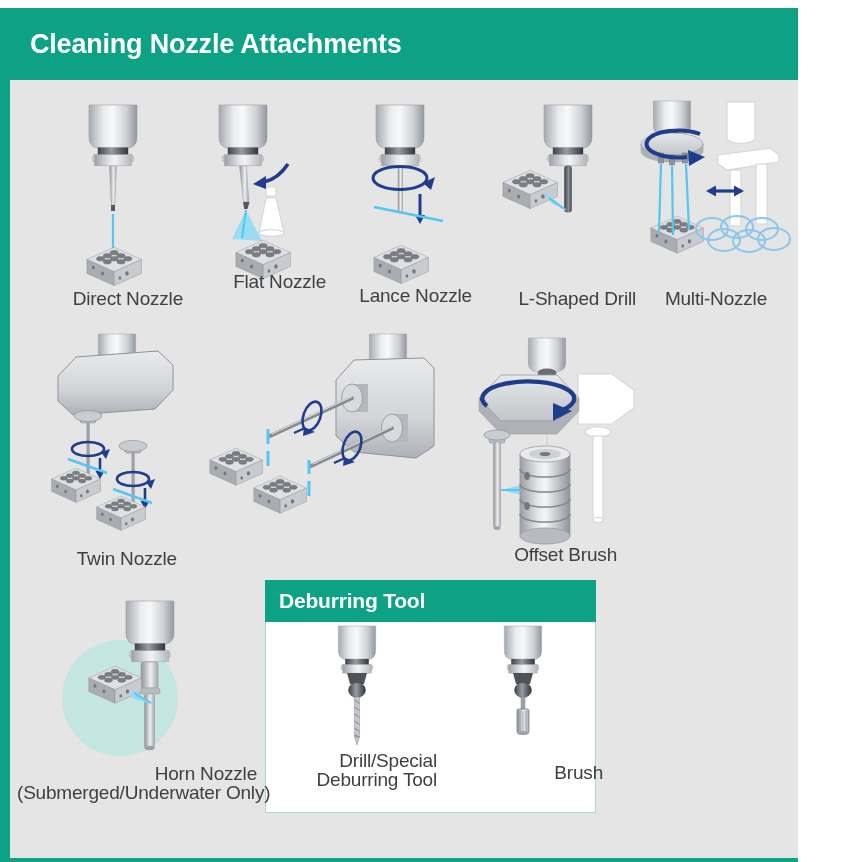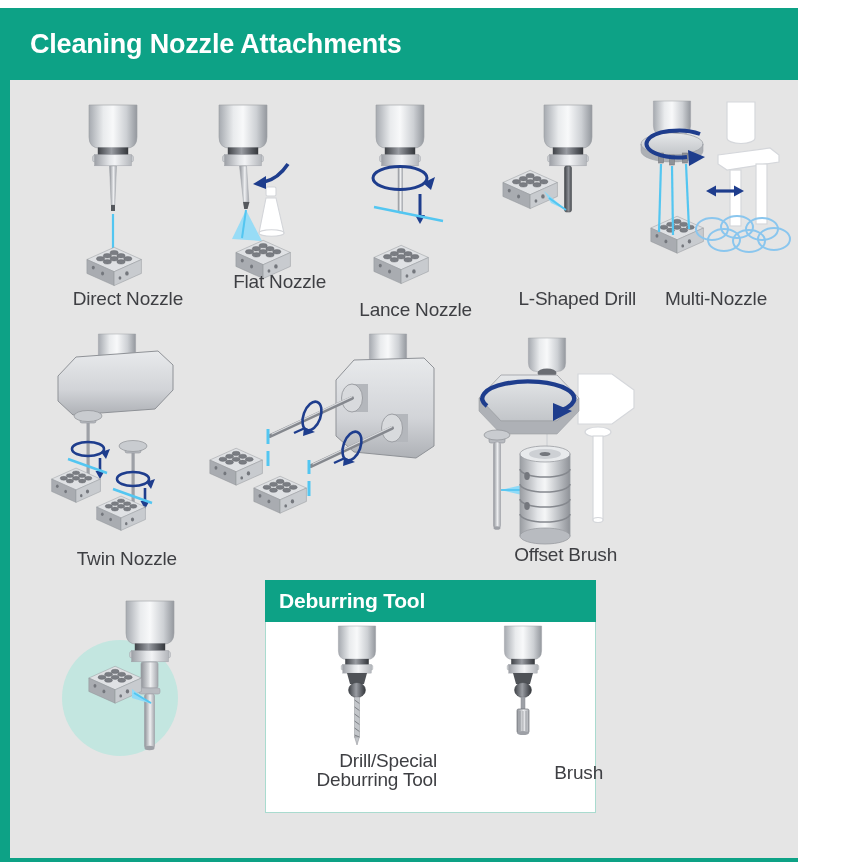--- a/index.html
+++ b/index.html
@@ -373,24 +373,28 @@
             <line x1="523" y1="703" x2="523" y2="723"></line>
             <line x1="526" y1="703" x2="526" y2="723"></line>
         </g>
         <ellipse cx="523" cy="725" rx="6" ry="2" fill="#9DA0A6"></ellipse>
       </g>
     </svg>
   </div>
 
   <div class="fig-label" style="left:43px;top:281px;width:140px">Direct Nozzle</div>
   <div class="fig-label" style="left:186px;top:264px;width:140px">Flat Nozzle</div>
-  <div class="fig-label" style="left:332px;top:292px;width:140px">Lance Nozzle</div>
+  <div class="fig-label" style="left:332px;top:278px;width:140px">Lance Nozzle</div>
   <div class="fig-label" style="left:496px;top:281px;width:140px">L-Shaped Drill</div>
   <div class="fig-label" style="left:627px;top:281px;width:140px">Multi-Nozzle</div>
   <div class="fig-label" style="left:37px;top:541px;width:140px">Twin Nozzle</div>
   <div class="fig-label" style="left:477px;top:537px;width:140px">Offset Brush</div>
+  <div class="fig-label" style="left:17px;top:756px;width:240px">
+    <div>Horn Nozzle</div>
+    <div>(Submerged/Underwater Only)</div>
+  </div>
   <div class="fig-label" style="left:277px;top:743px;width:160px">
     <div>Drill/Special</div>
     <div>Deburring Tool</div>
   </div>
   <div class="fig-label" style="left:443px;top:755px;width:160px">Brush</div>
 
 </div>
 
 </body></html>

